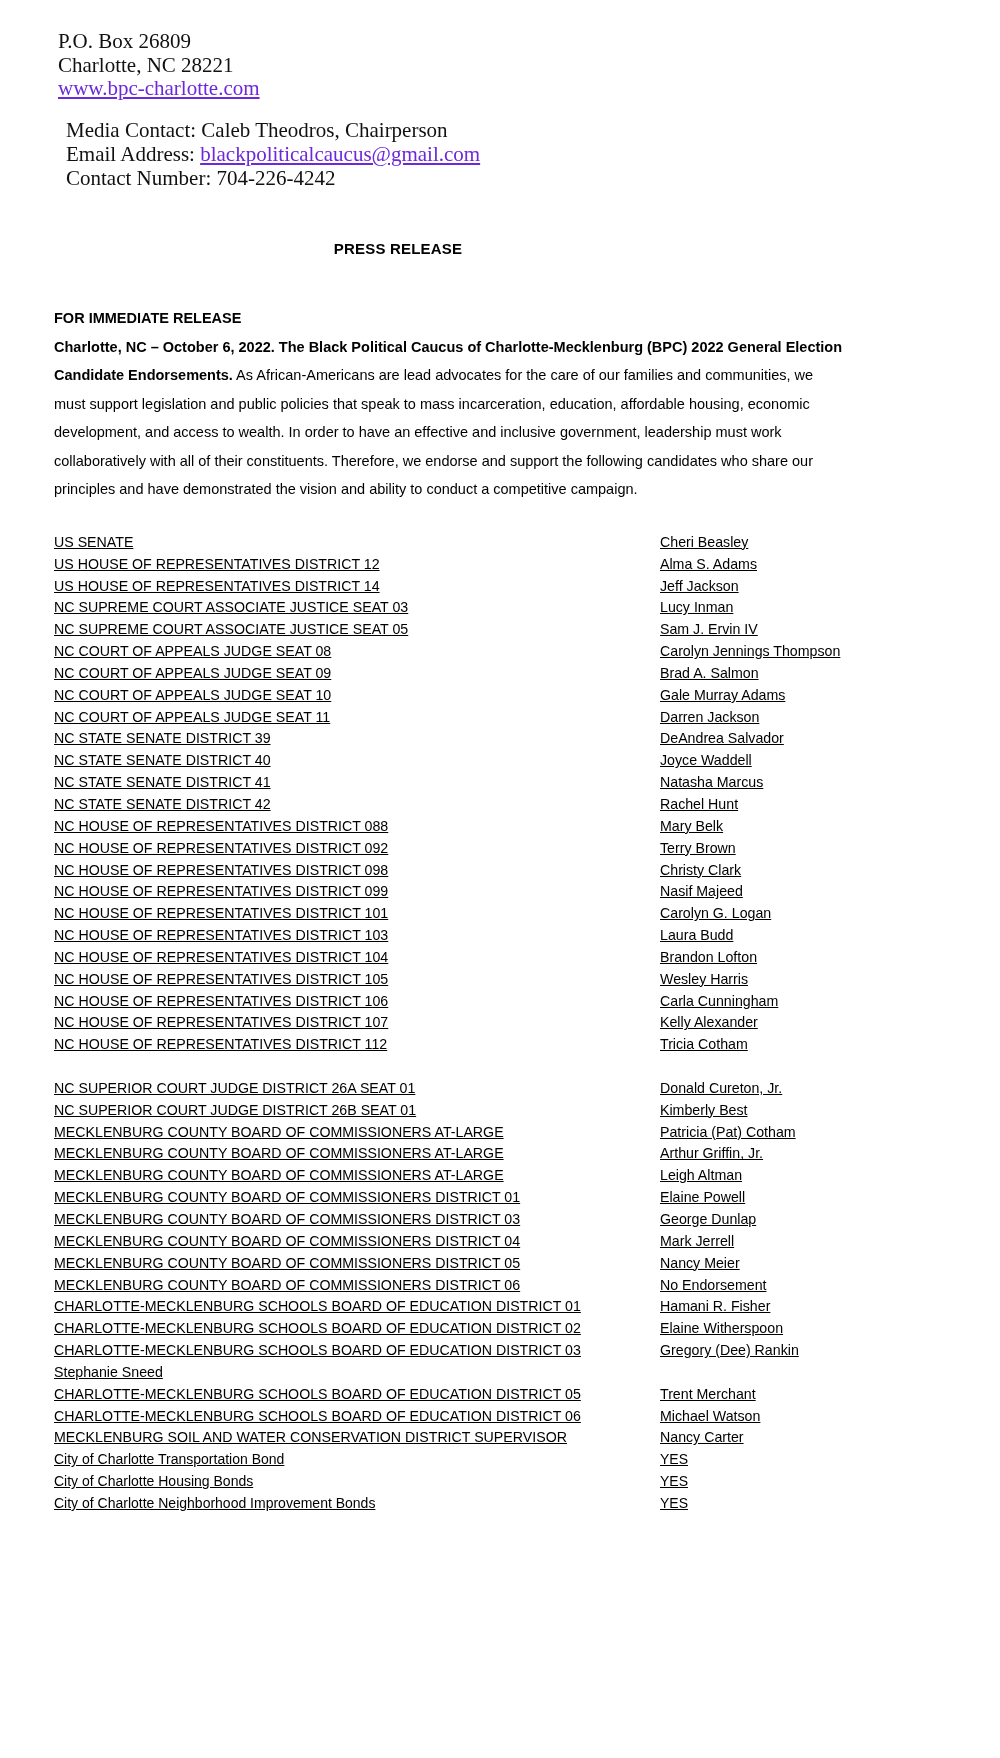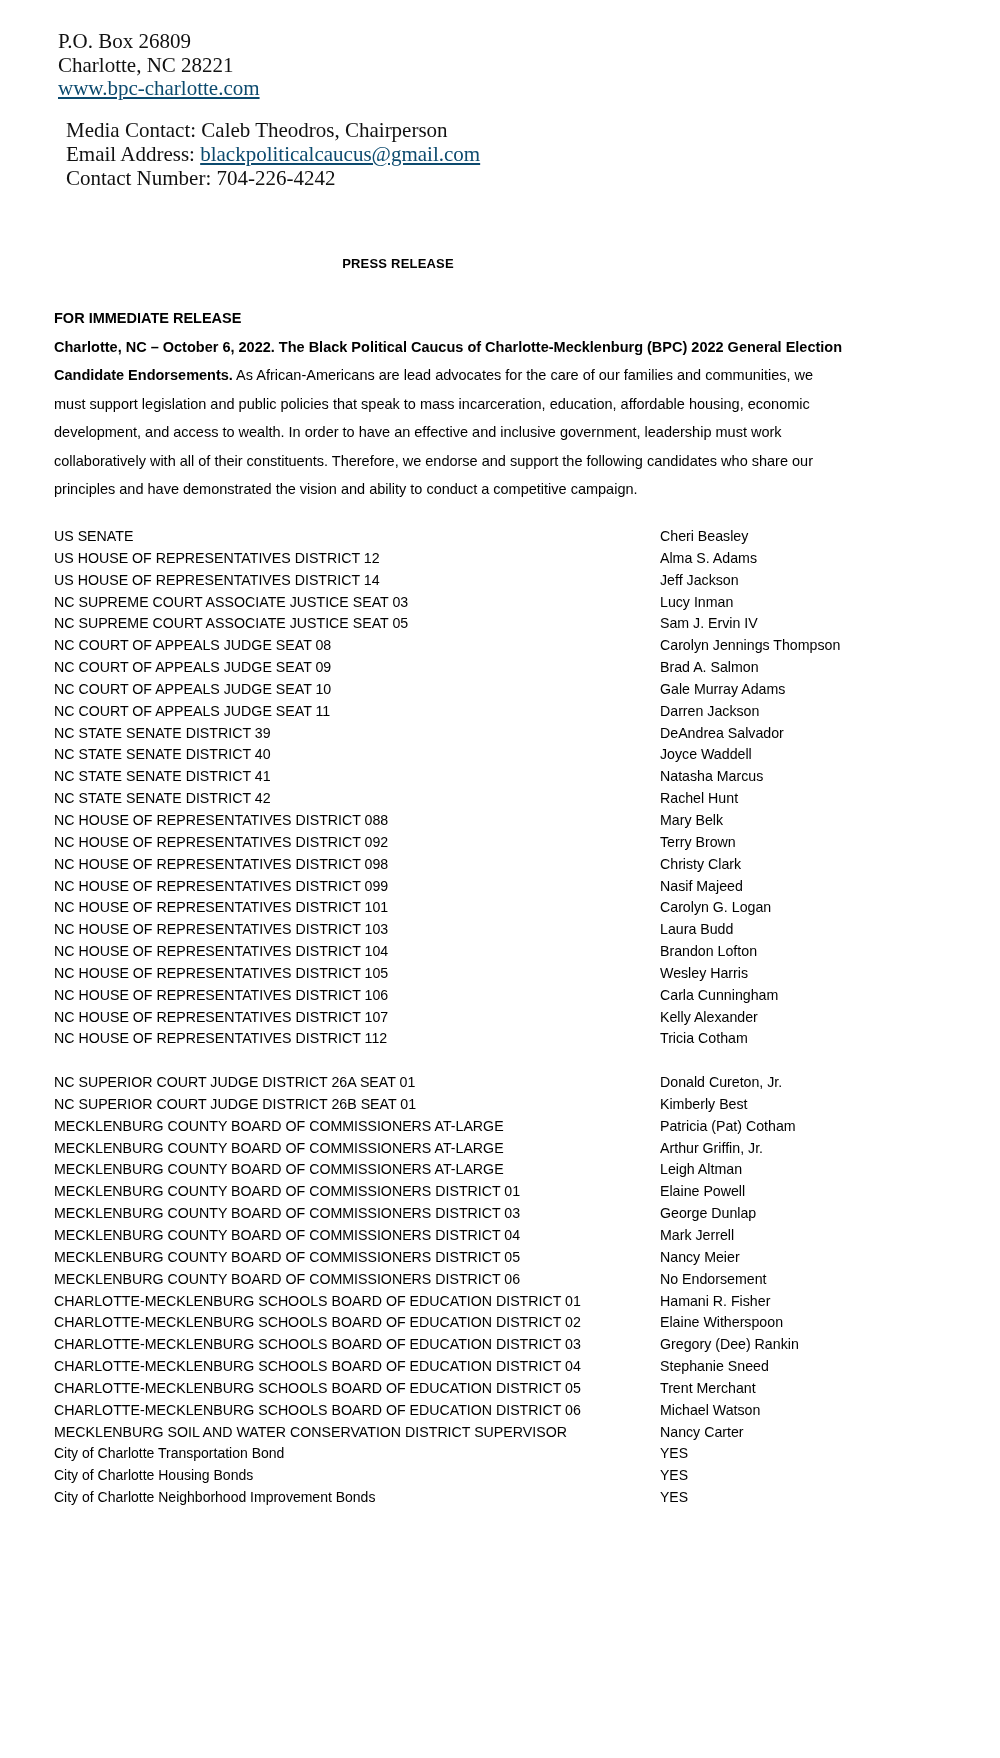--- a/index.html
+++ b/index.html
@@ -27,43 +27,43 @@
     position: absolute;
     left: 58px;
     top: 30px;
     font-family: "Liberation Serif", serif;
     font-size: 21px;
     line-height: 23.5px;
     color: #111111;
   }
   .letterhead .line { white-space: nowrap; }
   .lh-link {
-    color: #0c4a6e;
+    color: #6d28d9;
     text-decoration: underline;
   }
 
   .contact-block {
     position: absolute;
     left: 58px;
     top: 118px;
     font-family: "Liberation Serif", serif;
     font-size: 21px;
     line-height: 24px;
     color: #111111;
   }
   .contact-block .line { white-space: nowrap; margin-left: 8px; }
 
   
   .pr-title {
     position: absolute;
     left: 0;
-    top: 256px;
+    top: 240px;
     width: 796px;
     text-align: center;
-    font-size: 13px;
+    font-size: 15px;
     font-weight: bold;
     letter-spacing: 0.2px;
   }
 
   
   .intro {
     position: absolute;
     left: 54px;
     top: 304px;
     width: 790px;
@@ -79,24 +79,25 @@
 
   
   .endorsements {
     position: absolute;
     left: 54px;
     top: 528px;
     width: 900px;
   }
   .row {
     display: flex;
-    align-items: flex-start;
+    align-items: flex-end;
     height: 21.85px;
     font-size: 14.2px;
     white-space: nowrap;
+    text-decoration: underline;
   }
   .row .office {
     width: 606px;
     flex: 0 0 606px;
     overflow: hidden;
   }
   .row .candidate {
     flex: 1 1 auto;
   }
   .row.spacer {
@@ -275,21 +276,20 @@
       </div>
       <div class="row">
         <span class="office">CHARLOTTE-MECKLENBURG SCHOOLS BOARD OF EDUCATION DISTRICT 02</span>
         <span class="candidate">Elaine Witherspoon</span>
       </div>
       <div class="row">
         <span class="office">CHARLOTTE-MECKLENBURG SCHOOLS BOARD OF EDUCATION DISTRICT 03</span>
         <span class="candidate">Gregory (Dee) Rankin</span>
       </div>
       <div class="row">
-        <span class="office">CHARLOTTE-MECKLENBURG SCHOOLS BOARD OF EDUCATION DISTRICT 04</span>
         <span class="candidate">Stephanie Sneed</span>
       </div>
       <div class="row">
         <span class="office">CHARLOTTE-MECKLENBURG SCHOOLS BOARD OF EDUCATION DISTRICT 05</span>
         <span class="candidate">Trent Merchant</span>
       </div>
       <div class="row">
         <span class="office">CHARLOTTE-MECKLENBURG SCHOOLS BOARD OF EDUCATION DISTRICT 06</span>
         <span class="candidate">Michael Watson</span>
       </div>

